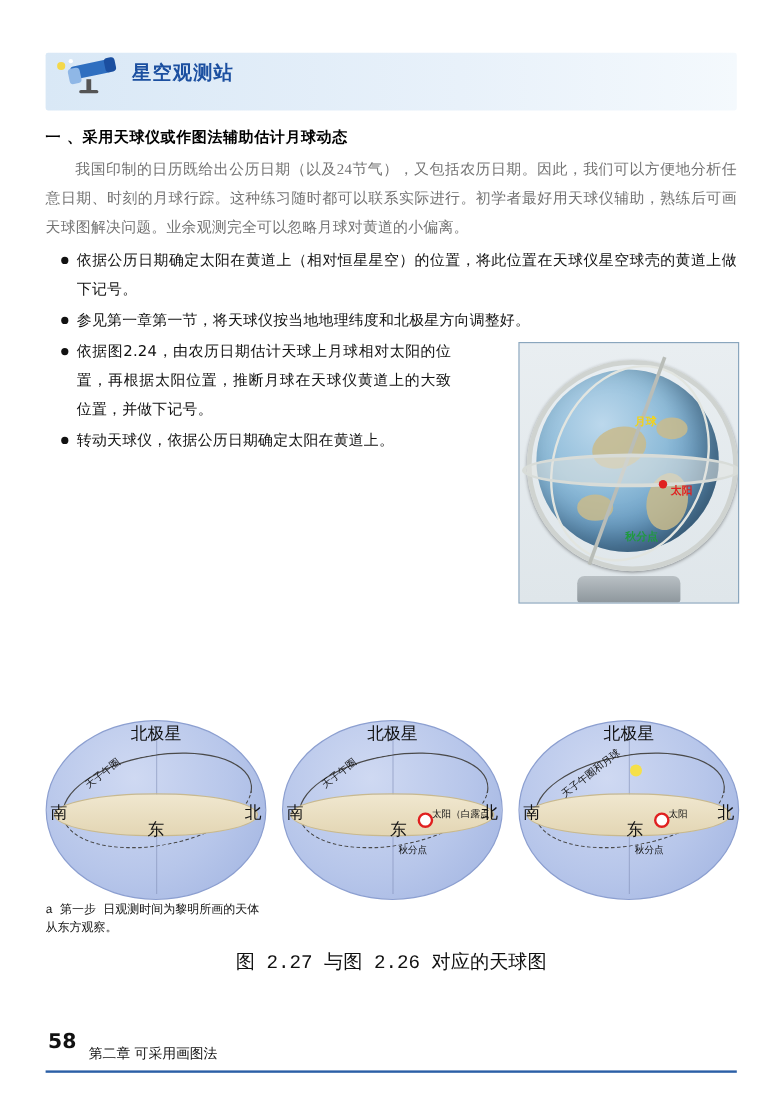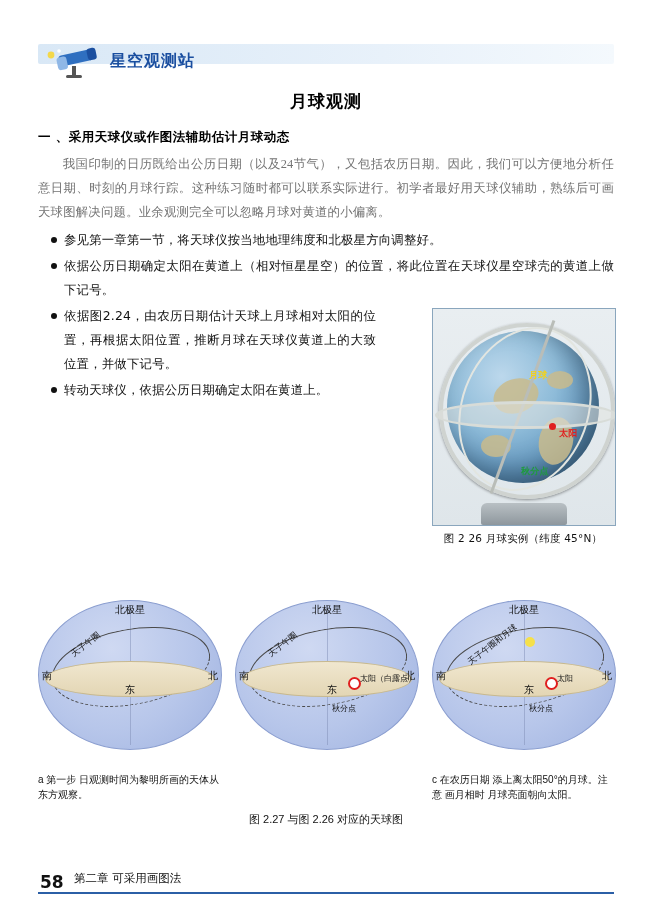--- a/index.html
+++ b/index.html
@@ -19,21 +19,21 @@
     height: 920px;
     background: #ffffff;
     box-sizing: border-box;
   }
   
   .banner {
     position: absolute;
     left: 38px;
     top: 44px;
     width: 576px;
-    height: 20px;
+    height: 48px;
     background: linear-gradient(to right, #d9e8f6 0%, #e8f1fa 60%, #f4f9fd 100%);
     border-radius: 2px;
   }
   .banner-icon {
     position: absolute;
     left: 4px;
     top: 2px;
     width: 64px;
     height: 32px;
   }
@@ -279,21 +279,21 @@
     left: 50%;
     top: 4px;
     width: 1px;
     height: 140px;
     background: #7f8db5;
     opacity: 0.5;
   }
   .dir {
     position: absolute;
     font-family: Liberation Mono, monospace;
-    font-size: 10px;
+    font-size: 14px;
     color: #111;
   }
   .dir-n   { left: 50%; top: 2px; transform: translateX(-50%); }
   .dir-w   { left: 3px; top: 68px; }
   .dir-e   { right: 3px; top: 68px; }
   .dir-mid { left: 50%; top: 82px; transform: translateX(-50%); }
   .lbl-ecl {
     position: absolute;
     font-family: "DejaVu Sans", sans-serif;
     font-size: 8.5px;
@@ -318,46 +318,46 @@
     background: #f5e04a;
   }
   .small-note {
     position: absolute;
     font-family: "DejaVu Sans", sans-serif;
     font-size: 8px;
     color: #111;
     white-space: nowrap;
   }
   .fig-caption {
-    margin-top: 22px;
-    font-family: Liberation Sans, sans-serif;
+    margin-top: 2px;
+    font-family: Liberation Mono, monospace;
     font-size: 10px;
     line-height: 15px;
     color: #111;
     text-align: left;
   }
   .figures-title {
     margin-top: 10px;
     text-align: center;
-    font-family: Liberation Sans, sans-serif;
-    font-size: 11px;
+    font-family: Liberation Mono, monospace;
+    font-size: 16px;
     color: #111;
   }
   .footer-rule {
     position: absolute;
     left: 38px;
     bottom: 26px;
     width: 576px;
     height: 2px;
     background: #2b5fa6;
   }
   .page-num {
     position: absolute;
     left: 40px;
-    bottom: 28px;
+    bottom: 42px;
     font-family: "DejaVu Sans", sans-serif;
     font-size: 17px;
     font-weight: bold;
     color: #111;
   }
   .footer-text {
     position: absolute;
     left: 74px;
     bottom: 34px;
     font-family: "DejaVu Sans", sans-serif;
@@ -379,50 +379,48 @@
       <rect x="14" y="12" width="10" height="13" rx="3" transform="rotate(-12 14 12)" fill="#8fb7e6"></rect>
       <rect x="44" y="3" width="9" height="12" rx="3" transform="rotate(-12 44 3)" fill="#1b4fa0"></rect>
       <rect x="30" y="20" width="4" height="10" fill="#555"></rect>
       <rect x="24" y="29" width="16" height="3" rx="1.5" fill="#555"></rect>
     </svg>
     <div class="banner-title">星空观测站</div>
   </div>
 
   <div class="content">
 
-    <h1 class="doc-title">月球观测</h1>
 
     <h2 class="section-head">一 、采用天球仪或作图法辅助估计月球动态</h2>
 
     <p class="para">我国印制的日历既给出公历日期（以及24节气），又包括农历日期。因此，我们可以方便地分析任意日期、时刻的月球行踪。这种练习随时都可以联系实际进行。初学者最好用天球仪辅助，熟练后可画天球图解决问题。业余观测完全可以忽略月球对黄道的小偏离。</p>
 
     <ul class="bullets">
+      <li>依据公历日期确定太阳在黄道上（相对恒星星空）的位置，将此位置在天球仪星空球壳的黄道上做下记号。</li>
       <li>参见第一章第一节，将天球仪按当地地理纬度和北极星方向调整好。</li>
-      <li>依据公历日期确定太阳在黄道上（相对恒星星空）的位置，将此位置在天球仪星空球壳的黄道上做下记号。</li>
       <li>
         
         <div class="photo-wrap">
           <div class="photo">
             <div class="globe">
               <div class="landmass lm1"></div>
               <div class="landmass lm2"></div>
               <div class="landmass lm3"></div>
               <div class="landmass lm4"></div>
             </div>
             <div class="ring-outer"></div>
             <div class="ring-tilt"></div>
             <div class="axis"></div>
             <div class="ring-horiz"></div>
             <div class="base"></div>
             <div class="dot-sun"></div>
             <div class="lbl lbl-moon">月球</div>
             <div class="lbl lbl-sun">太阳</div>
             <div class="lbl lbl-qiufen">秋分点</div>
           </div>
-          <div class="photo-caption">图 2 26   月球实例（纬度 45°N）</div>
         </div>
         <span>依据图2.24，由农历日期估计天球上月球相对太阳的位置，再根据太阳位置，推断月球在天球仪黄道上的大致位置，并做下记号。</span>
       </li>
       <li>转动天球仪，依据公历日期确定太阳在黄道上。</li>
     </ul>
 
     <div class="clear"></div>
   </div>
 
   <div class="figures">
@@ -469,21 +467,20 @@
           <div class="moon-marker" style="left:92px; top:36px;"></div>
           <div class="sun-marker" style="left:112px; top:76px;"></div>
           <div class="small-note" style="left:124px; top:72px;">太阳</div>
           <div class="small-note" style="left:96px; top:102px;">秋分点</div>
           <div class="dir dir-n">北极星</div>
           <div class="dir dir-w">南</div>
           <div class="dir dir-e">北</div>
           <div class="dir dir-mid" style="left:96px;">东</div>
           <div class="lbl-ecl">天子午圈和月球</div>
         </div>
-        <div class="fig-caption">c 在农历日期   添上离太阳50°的月球。注意   画月相时   月球亮面朝向太阳。</div>
       </div>
 
     </div>
     <div class="figures-title">图 2.27 与图 2.26 对应的天球图</div>
   </div>
 
   <div class="footer-rule"></div>
   <div class="page-num">58</div>
   <div class="footer-text">第二章   可采用画图法</div>
 

